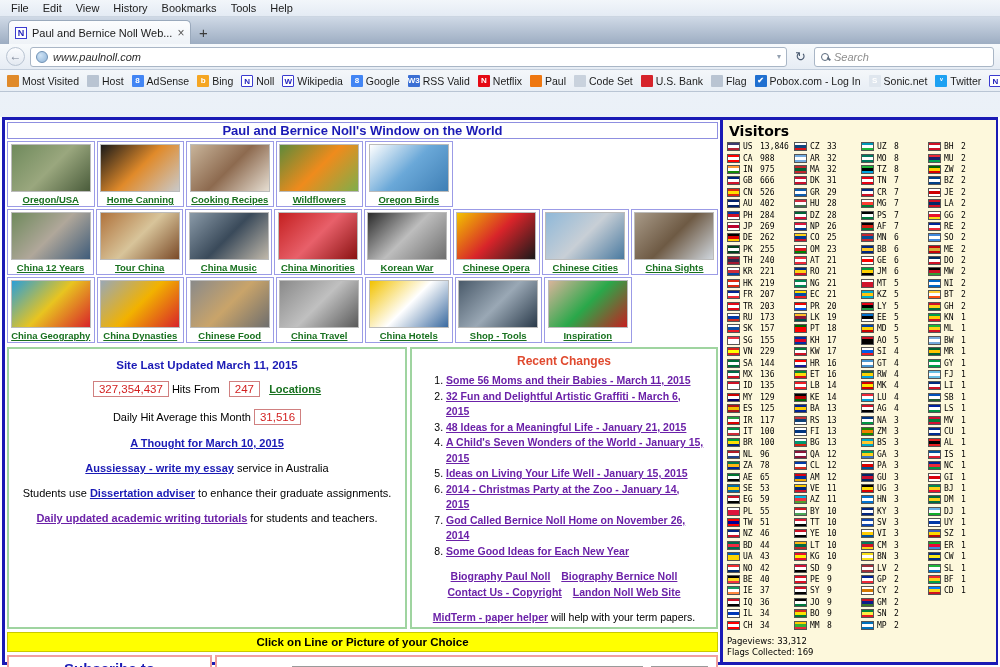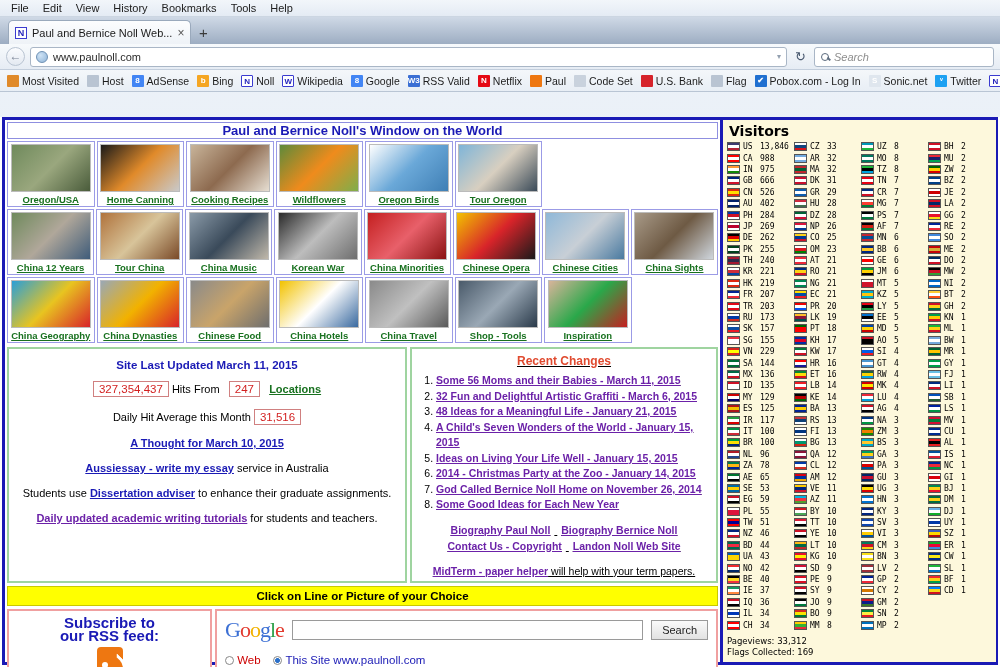--- a/index.html
+++ b/index.html
@@ -37,21 +37,21 @@
             display:flex; align-items:center; gap:5px; padding:0 6px;
             border-bottom:1px solid #c3cedc; }
   .navbtn { width:19px; height:19px; border-radius:50%;
             border:1px solid #b9c4d2; background:linear-gradient(#fbfcfe,#e3e9f1);
             color:#7a8394; font-size:12px; line-height:17px; text-align:center; }
   .urlbar { flex:1; height:20px; background:#fff; border:1px solid #a9b6c6;
             border-radius:3px; display:flex; align-items:center; gap:5px;
             padding:0 5px; font-size:11px; color:#333; }
   .globe { width:12px; height:12px; border-radius:50%; border:1px solid #6f91b5;
            background:radial-gradient(circle at 35% 35%,#cfe3f5,#8fb4d8); }
-  .urlbar .urltext { flex:1; color:#2b2b2b; }
+  .urlbar .urltext { flex:1; color:#2b2b2b;font-style:italic; }
   .urlbar .caretdn { color:#93a0b0; font-size:8px; }
   .reloadbtn { color:#4a5a70; font-size:13px; padding:0 3px; }
   .searchbar { width:180px; height:20px; background:#fff; border:1px solid #a9b6c6;
                border-radius:3px; display:flex; align-items:center; gap:5px;
                padding:0 6px; font-size:11px; color:#8d8d8d; font-style:italic; }
   .mag { width:8px; height:8px; border:1.5px solid #5b6a7d; border-radius:50%;
          position:relative; display:inline-block; }
   .mag:after { content:""; position:absolute; width:4px; height:1.5px;
                background:#5b6a7d; transform:rotate(45deg); right:-3px; bottom:0px; }
 
@@ -80,21 +80,21 @@
   .grow { display:flex; gap:2px; margin-bottom:2px; }
   .cell { width:87.5px; border:1px solid #9b9be6; background:#fff;
           display:flex; flex-direction:column; align-items:center; padding:2px 0 0; }
   .thumb { width:80px; height:48px; border:1px solid #bbb; overflow:hidden;
            position:relative; }
   .clabel { font-size:9.5px; color:#18711f; text-decoration:underline;
             margin:2px 0 1px; white-space:nowrap; font-weight:bold; }
 
   .panels { display:flex; gap:3px; margin-top:2px; }
   .panelL { width:400px; border:2px solid #9fd4a0; background:#fff; padding:6px 4px; }
-  .panelR { flex:1; border:2px solid #9fd4a0; background:#fff; padding:4px 2px;text-decoration:underline; }
+  .panelR { flex:1; border:2px solid #9fd4a0; background:#fff; padding:4px 12px; }
 
   .pl-title { text-align:center; font-size:11.5px; font-weight:bold;
               color:#1a1ab5; margin:4px 0 10px; }
   .hitline { text-align:center; font-size:11px; color:#000; margin-bottom:12px; }
   .redbox { border:1px solid #d08080; color:#d21f1f; padding:1px 5px;
             font-size:11.5px; display:inline-block; }
   .grn { color:#18711f; text-decoration:underline; font-weight:bold; }
   .pl-line { text-align:center; font-size:11px; color:#000; margin-bottom:13px; }
   .bl { color:#1a1ab5; text-decoration:underline; font-weight:bold; }
   .pu { color:#6b21a8; text-decoration:underline; font-weight:bold; }
@@ -285,47 +285,43 @@
                 <div class="clabel">Cooking Recipes</div>
               </div>
               <div class="cell">
                 <div class="thumb" style="background: linear-gradient(135deg, rgb(94, 138, 58) 0%, rgb(239, 139, 28) 50%, rgb(127, 174, 75) 100%);"></div>
                 <div class="clabel">Wildflowers</div>
               </div>
               <div class="cell">
                 <div class="thumb" style="background: linear-gradient(135deg, rgb(255, 255, 255) 0%, rgb(106, 168, 216) 50%, rgb(63, 127, 181) 100%);"></div>
                 <div class="clabel">Oregon Birds</div>
               </div>
-              <div class="cell">
-                <div class="thumb" style="background: linear-gradient(135deg, rgb(127, 181, 216) 0%, rgb(216, 207, 192) 50%, rgb(58, 74, 88) 100%);"></div>
-                <div class="clabel">Tour Oregon</div>
-              </div>
             </div>
             <div class="grow">
               <div class="cell">
                 <div class="thumb" style="background: linear-gradient(135deg, rgb(111, 138, 92) 0%, rgb(176, 167, 154) 50%, rgb(63, 92, 122) 100%);"></div>
                 <div class="clabel">China 12 Years</div>
               </div>
               <div class="cell">
                 <div class="thumb" style="background: linear-gradient(135deg, rgb(176, 115, 60) 0%, rgb(216, 196, 154) 50%, rgb(122, 74, 40) 100%);"></div>
                 <div class="clabel">Tour China</div>
               </div>
               <div class="cell">
                 <div class="thumb" style="background: linear-gradient(135deg, rgb(138, 154, 168) 0%, rgb(58, 74, 90) 50%, rgb(192, 184, 170) 100%);"></div>
                 <div class="clabel">China Music</div>
               </div>
               <div class="cell">
+                <div class="thumb" style="background: linear-gradient(135deg, rgb(196, 32, 32) 0%, rgb(232, 96, 106) 50%, rgb(138, 18, 18) 100%);"></div>
+                <div class="clabel">China Minorities</div>
+              </div>
+              <div class="cell">
                 <div class="thumb" style="background: linear-gradient(135deg, rgb(42, 42, 42) 0%, rgb(189, 189, 189) 50%, rgb(110, 110, 110) 100%);"></div>
                 <div class="clabel">Korean War</div>
               </div>
               <div class="cell">
-                <div class="thumb" style="background: linear-gradient(135deg, rgb(196, 32, 32) 0%, rgb(232, 96, 106) 50%, rgb(138, 18, 18) 100%);"></div>
-                <div class="clabel">China Minorities</div>
-              </div>
-              <div class="cell">
                 <div class="thumb" style="background: linear-gradient(135deg, rgb(242, 194, 0) 0%, rgb(216, 36, 42) 50%, rgb(26, 26, 26) 100%);"></div>
                 <div class="clabel">Chinese Opera</div>
               </div>
               <div class="cell">
                 <div class="thumb" style="background: linear-gradient(135deg, rgb(143, 184, 216) 0%, rgb(200, 207, 214) 50%, rgb(74, 122, 160) 100%);"></div>
                 <div class="clabel">Chinese Cities</div>
               </div>
               <div class="cell">
                 <div class="thumb" style="background: linear-gradient(135deg, rgb(168, 154, 136) 0%, rgb(110, 90, 68) 50%, rgb(207, 214, 221) 100%);"></div>
                 <div class="clabel">China Sights</div>
@@ -338,26 +334,26 @@
               </div>
               <div class="cell">
                 <div class="thumb" style="background: linear-gradient(135deg, rgb(154, 168, 181) 0%, rgb(242, 178, 0) 50%, rgb(216, 36, 42) 100%);"></div>
                 <div class="clabel">China Dynasties</div>
               </div>
               <div class="cell">
                 <div class="thumb" style="background: linear-gradient(135deg, rgb(138, 138, 138) 0%, rgb(201, 164, 106) 50%, rgb(110, 110, 110) 100%);"></div>
                 <div class="clabel">Chinese Food</div>
               </div>
               <div class="cell">
+                <div class="thumb" style="background: linear-gradient(135deg, rgb(138, 138, 138) 0%, rgb(192, 192, 192) 50%, rgb(90, 90, 90) 100%);"></div>
+                <div class="clabel">China Travel</div>
+              </div>
+              <div class="cell">
                 <div class="thumb" style="background: linear-gradient(135deg, rgb(242, 194, 0) 0%, rgb(255, 255, 255) 50%, rgb(58, 106, 160) 100%);"></div>
                 <div class="clabel">China Hotels</div>
-              </div>
-              <div class="cell">
-                <div class="thumb" style="background: linear-gradient(135deg, rgb(138, 138, 138) 0%, rgb(192, 192, 192) 50%, rgb(90, 90, 90) 100%);"></div>
-                <div class="clabel">China Travel</div>
               </div>
               <div class="cell">
                 <div class="thumb" style="background: linear-gradient(135deg, rgb(74, 90, 106) 0%, rgb(154, 168, 181) 50%, rgb(42, 58, 74) 100%);"></div>
                 <div class="clabel">Shop - Tools</div>
               </div>
               <div class="cell">
                 <div class="thumb" style="background: linear-gradient(135deg, rgb(216, 180, 154) 0%, rgb(42, 168, 74) 50%, rgb(196, 32, 32) 100%);"></div>
                 <div class="clabel">Inspiration</div>
               </div>
             </div>

